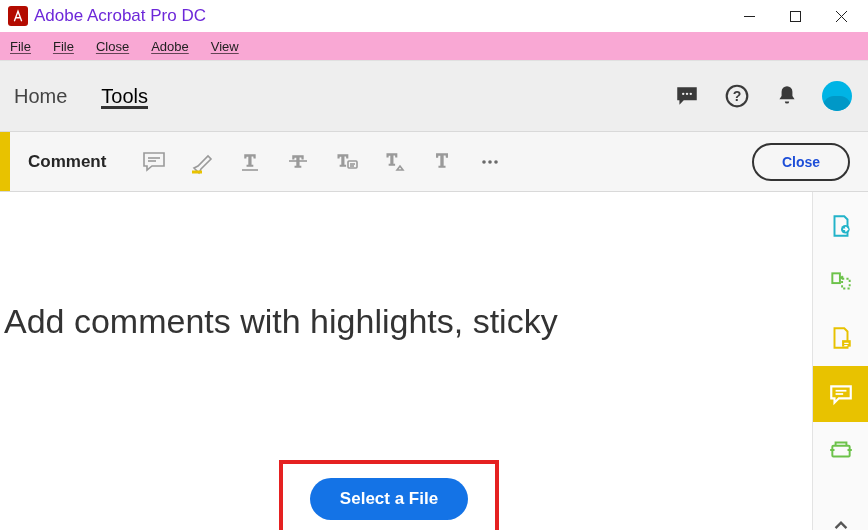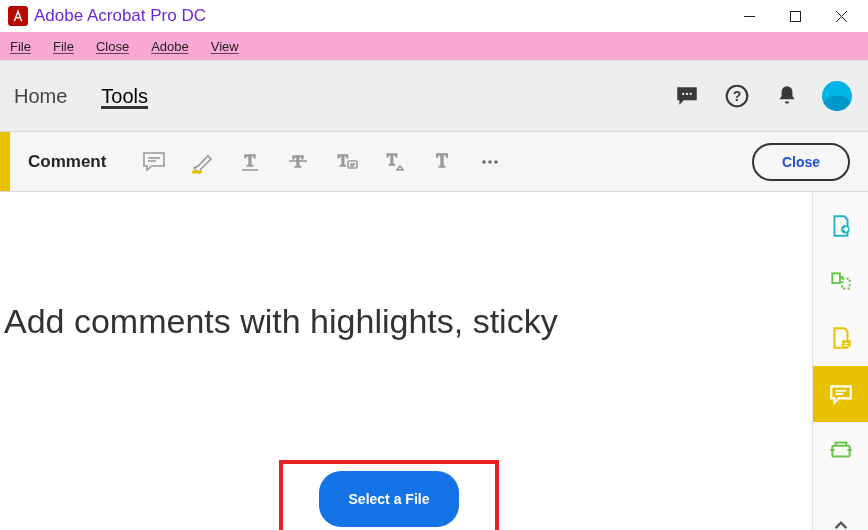--- a/index.html
+++ b/index.html
@@ -41,21 +41,21 @@
   .rail-item { width:56px; height:56px; display:flex; align-items:center; justify-content:center; }
   .rail-item.active { background:#e8c200; }
   .rail-item svg { width:26px; height:26px; }
   .rail-spacer { flex:1; }
   .rail-item.chev { height:40px; }
   
   .main { position:absolute; left:0; right:56px; top:0; bottom:0; background:#fff; }
   .headline { font-size:34px; color:#333; font-weight:400; padding: 110px 0 0 4px; letter-spacing:0px; }
   
   .file-btn-wrap { position:absolute; left:279px; top:268px; width:220px; height:78px; border:4px solid #e52121; display:flex; align-items:center; justify-content:center; }
-  .file-btn { background:#1473e6; color:#fff; font-size:14px; font-weight:600; border:none; border-radius:22px; height:56px; padding: 0 30px; }
+  .file-btn { background:#1473e6; color:#fff; font-size:17px; font-weight:600; border:none; border-radius:22px; height:42px; padding: 0 30px; }
 </style>
 </head>
 <body>
 
 <div class="titlebar">
   <div class="app-icon">
     <svg viewBox="0 0 24 24">
         <path d="M6 20 L12 4 L18 20 M8 15 H16" stroke="#fff" stroke-width="2.4" fill="none" stroke-linecap="round"></path>
       </svg>
   </div>

